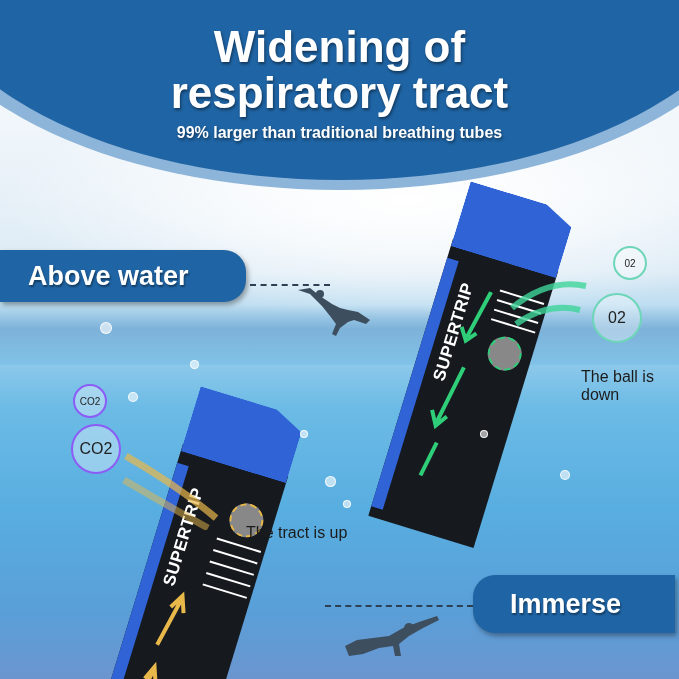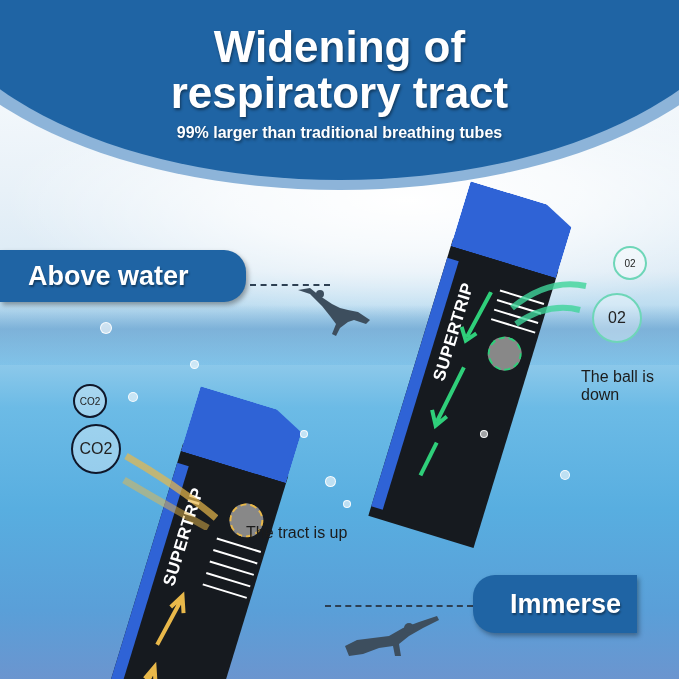--- a/index.html
+++ b/index.html
@@ -13,35 +13,35 @@
   .banner-arc-shadow{position:absolute;left:-90px;top:-250px;width:860px;height:440px;border-radius:50%;background:#8db4d9;}
   .title{position:absolute;left:0;width:679px;text-align:center;color:#fff;font-weight:bold;
     text-shadow:1px 2px 3px rgba(0,0,0,0.45);}
   .t1{top:24px;font-size:44px;line-height:46px;}
   .t2{top:70px;font-size:44px;line-height:46px;}
   .sub{top:124px;font-size:16px;font-weight:bold;}
   .pill{position:absolute;background:#1f64a4;color:#fff;font-weight:bold;font-size:27px;
     box-shadow:2px 3px 5px rgba(0,0,0,0.35);text-shadow:1px 2px 2px rgba(0,0,0,0.4);
     display:flex;align-items:center;}
   .pill-above{left:0;top:250px;width:246px;height:52px;border-radius:0 22px 22px 0;padding-left:28px;box-sizing:border-box;}
-  .pill-imm{left:473px;top:575px;width:164px;height:58px;border-radius:22px 0 0 22px;padding-left:37px;box-sizing:border-box;}
+  .pill-imm{left:473px;top:575px;width:202px;height:58px;border-radius:22px 0 0 22px;padding-left:37px;box-sizing:border-box;}
   .dash{position:absolute;border-top:2px dashed #2d3f52;height:0;}
   .diver{position:absolute;}
   .tube{position:absolute;width:110px;height:330px;transform-origin:center center;}
   .tube .body{position:absolute;left:0;top:60px;width:110px;height:290px;background:#161a1f;}
   .tube .cap{position:absolute;left:0;top:0;width:110px;height:68px;background:#2f63d6;
     clip-path:polygon(0 0,72% 0,100% 22%,100% 100%,0 100%);}
   .tube .stripe{position:absolute;left:0;top:80px;width:12px;height:260px;background:#2f63d6;}
   .tube .brand{position:absolute;left:18px;top:110px;color:#fff;font-weight:bold;font-size:17px;
     transform:rotate(-90deg);transform-origin:left top;white-space:nowrap;letter-spacing:0.5px;}
   .slot{position:absolute;background:#fff;height:2px;width:46px;}
   .ball{position:absolute;width:30px;height:30px;border-radius:50%;}
   .bubble{position:absolute;border-radius:50%;display:flex;align-items:center;justify-content:center;color:#222;background:rgba(255,255,255,0.35);}
   .o2{border:2px solid #6ed6b8;}
-  .co2{border:2px solid #0f172a;}
+  .co2{border:2px solid #8b5cf6;}
   .label{position:absolute;color:#1b1b1b;font-size:16px;}
   .drop{position:absolute;border-radius:50%;background:rgba(255,255,255,0.6);border:1px solid rgba(255,255,255,0.9);}
 </style>
 </head>
 <body>
 
 <div class="sky"></div>
 <div class="waterline"></div>
 
 <div class="banner-arc-shadow"></div>

